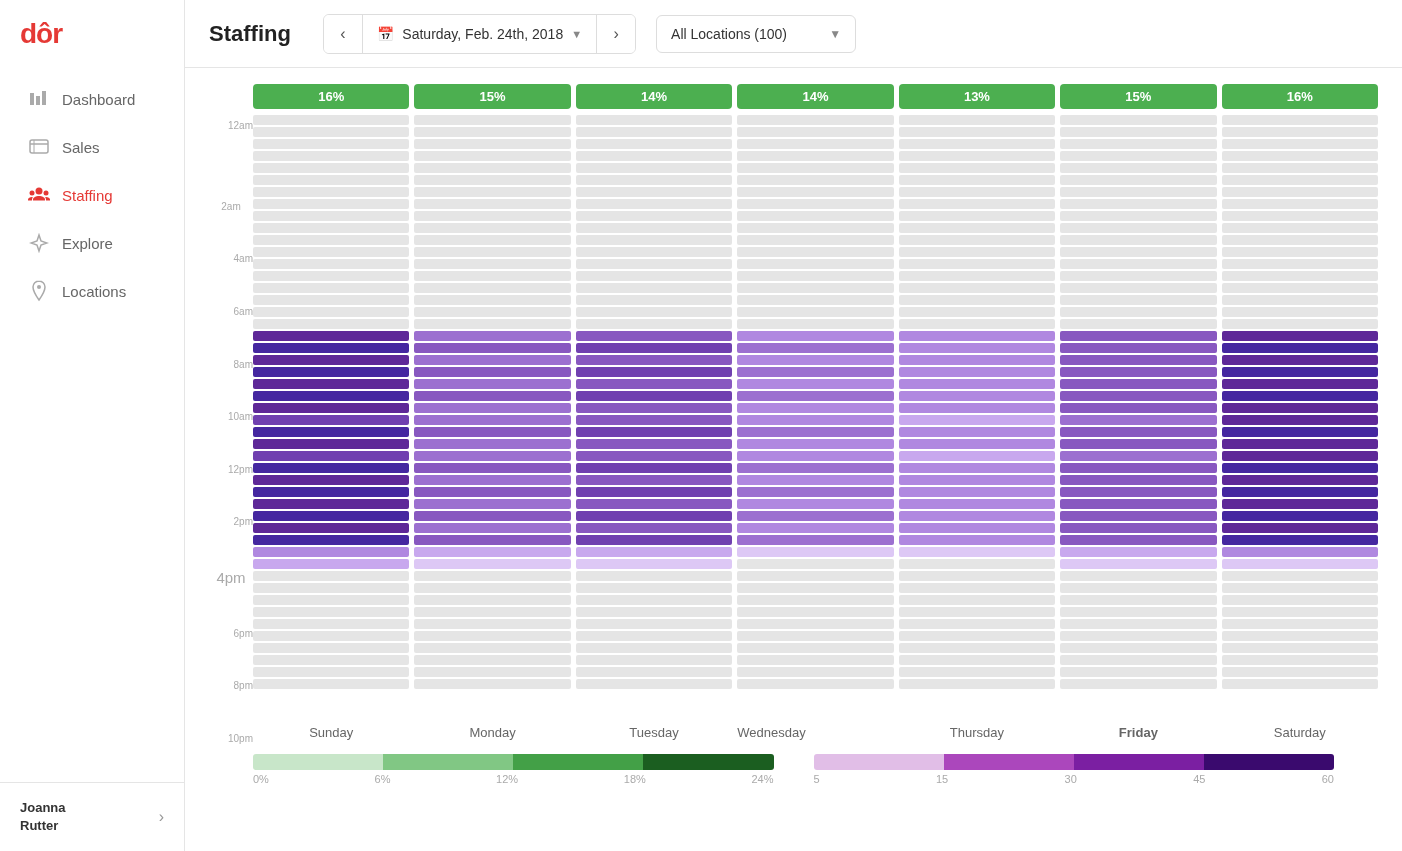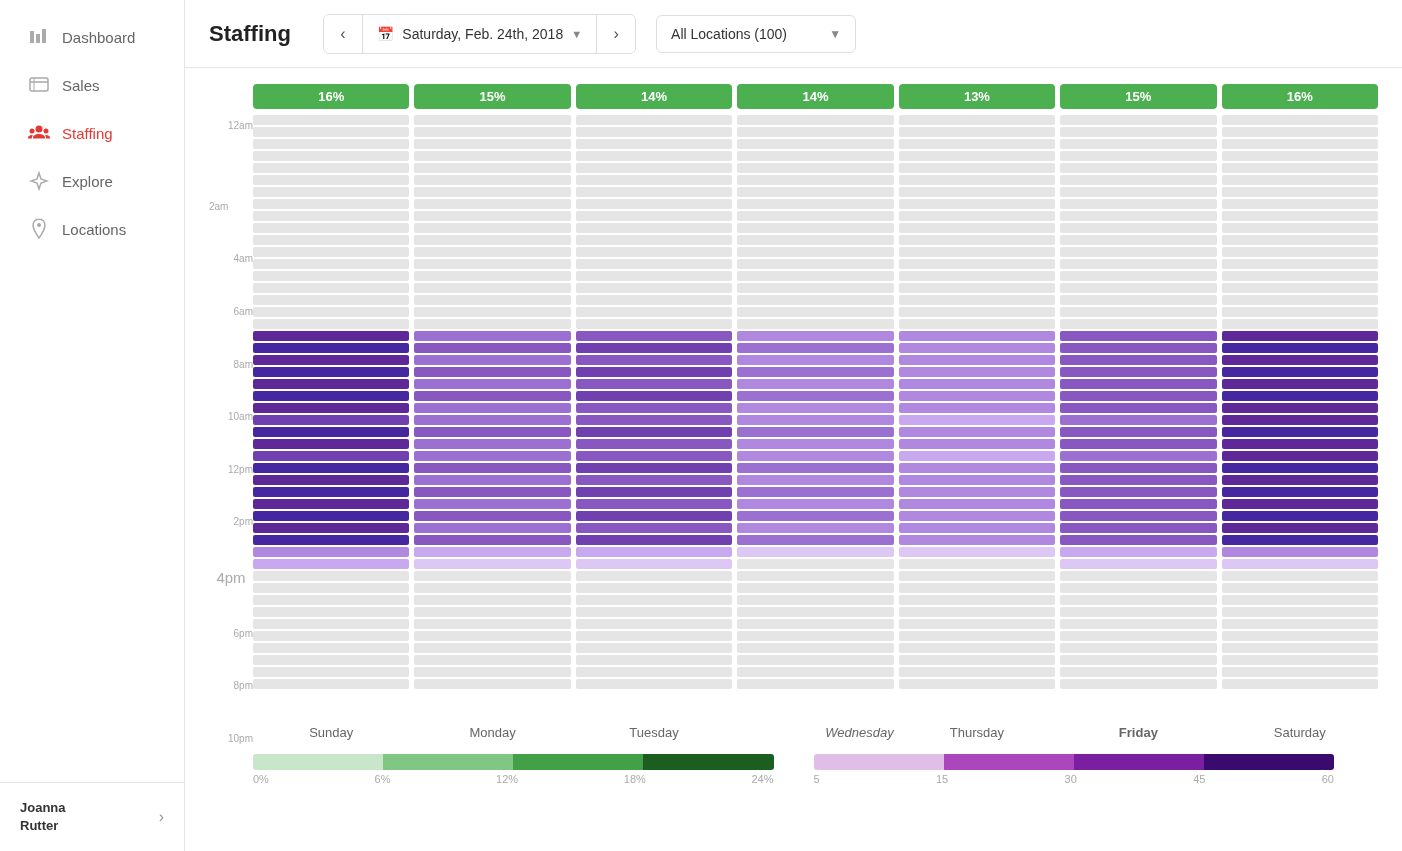--- a/index.html
+++ b/index.html
@@ -152,20 +152,23 @@
       padding: 5px 0;
       border-radius: 4px;
       text-align: center;
       width: 100%;
     }
   </style>
 </head>
 <body>
 
 <aside class="sidebar">
+  <div class="logo-area">
+    <div class="logo-text">dôr</div>
+  </div>
   <nav class="nav-items">
 
     <div class="nav-item">
       <div class="nav-icon">
         <svg width="20" height="20" viewBox="0 0 20 20" fill="none">
           <rect x="1" y="4" width="4" height="12" fill="#aaa"></rect>
           <rect x="7" y="7" width="4" height="9" fill="#aaa"></rect>
           <rect x="13" y="2" width="4" height="14" fill="#aaa"></rect>
         </svg>
       </div>
@@ -245,21 +248,21 @@
       <span>All Locations (100)</span>
       <span style="font-size:12px; color:#888;">▼</span>
     </div>
   </header>
 
   <div class="chart-container">
     <div style="display:flex; gap:0;">
 
       <div style="width:44px; flex-shrink:0; padding-top:36px; display:flex; flex-direction:column; justify-content:space-between; height:660px;">
         <span style="font-size:10px;color:#aaa;text-align:right;display:block;">12am</span>
-        <span style="font-size:10px;color:#aaa;text-align:left;display:block;margin-top:28px;">2am</span>
+        <span style="font-size:10px;color:#aaa;text-align:center;display:block;margin-top:28px;">2am</span>
         <span style="font-size:10px;color:#aaa;text-align:right;display:block;">4am</span>
         <span style="font-size:10px;color:#aaa;text-align:right;display:block;">6am</span>
         <span style="font-size:10px;color:#aaa;text-align:right;display:block;">8am</span>
         <span style="font-size:10px;color:#aaa;text-align:right;display:block;">10am</span>
         <span style="font-size:10px;color:#aaa;text-align:right;display:block;">12pm</span>
         <span style="font-size:10px;color:#aaa;text-align:right;display:block;">2pm</span>
         <span style="font-size:15px;color:#aaa;text-align:center;display:block;">4pm</span>
         <span style="font-size:10px;color:#aaa;text-align:right;display:block;">6pm</span>
         <span style="font-size:10px;color:#aaa;text-align:right;display:block;">8pm</span>
         <span style="font-size:10px;color:#aaa;text-align:right;display:block;">10pm</span>
@@ -709,21 +712,21 @@
               <div style="background: rgb(229, 229, 229); border-radius: 2px;"></div>
               <div style="background: rgb(229, 229, 229); border-radius: 2px;"></div>
               <div style="background: rgb(229, 229, 229); border-radius: 2px;"></div>
             </div>
           </div>
 
         <div style="display:grid; grid-template-columns:repeat(7,1fr); gap:5px; margin-top:8px; padding-bottom:4px;">
           <div style="text-align:center;font-size:13px;color:#666;">Sunday</div>
           <div style="text-align:center;font-size:13px;color:#666;">Monday</div>
           <div style="text-align:center;font-size:13px;color:#666;">Tuesday</div>
-          <div style="text-align:right;font-size:13px;color:#666;font-style:italic;">Wednesday</div>
+          <div style="text-align:left;font-size:13px;color:#666;">Wednesday</div>
           <div style="text-align:center;font-size:13px;color:#666;">Thursday</div>
           <div style="text-align:center;font-size:13px;color:#666;font-weight:bold;">Friday</div>
           <div style="text-align:center;font-size:13px;color:#666;">Saturday</div>
         </div>
       </div>
     </div>
 
     <div style="display:flex; gap:40px; padding: 10px 44px 16px; align-items:flex-start;">
       <div style="flex:1;">
         <div style="display:flex; height:16px; border-radius:3px; overflow:hidden;">

